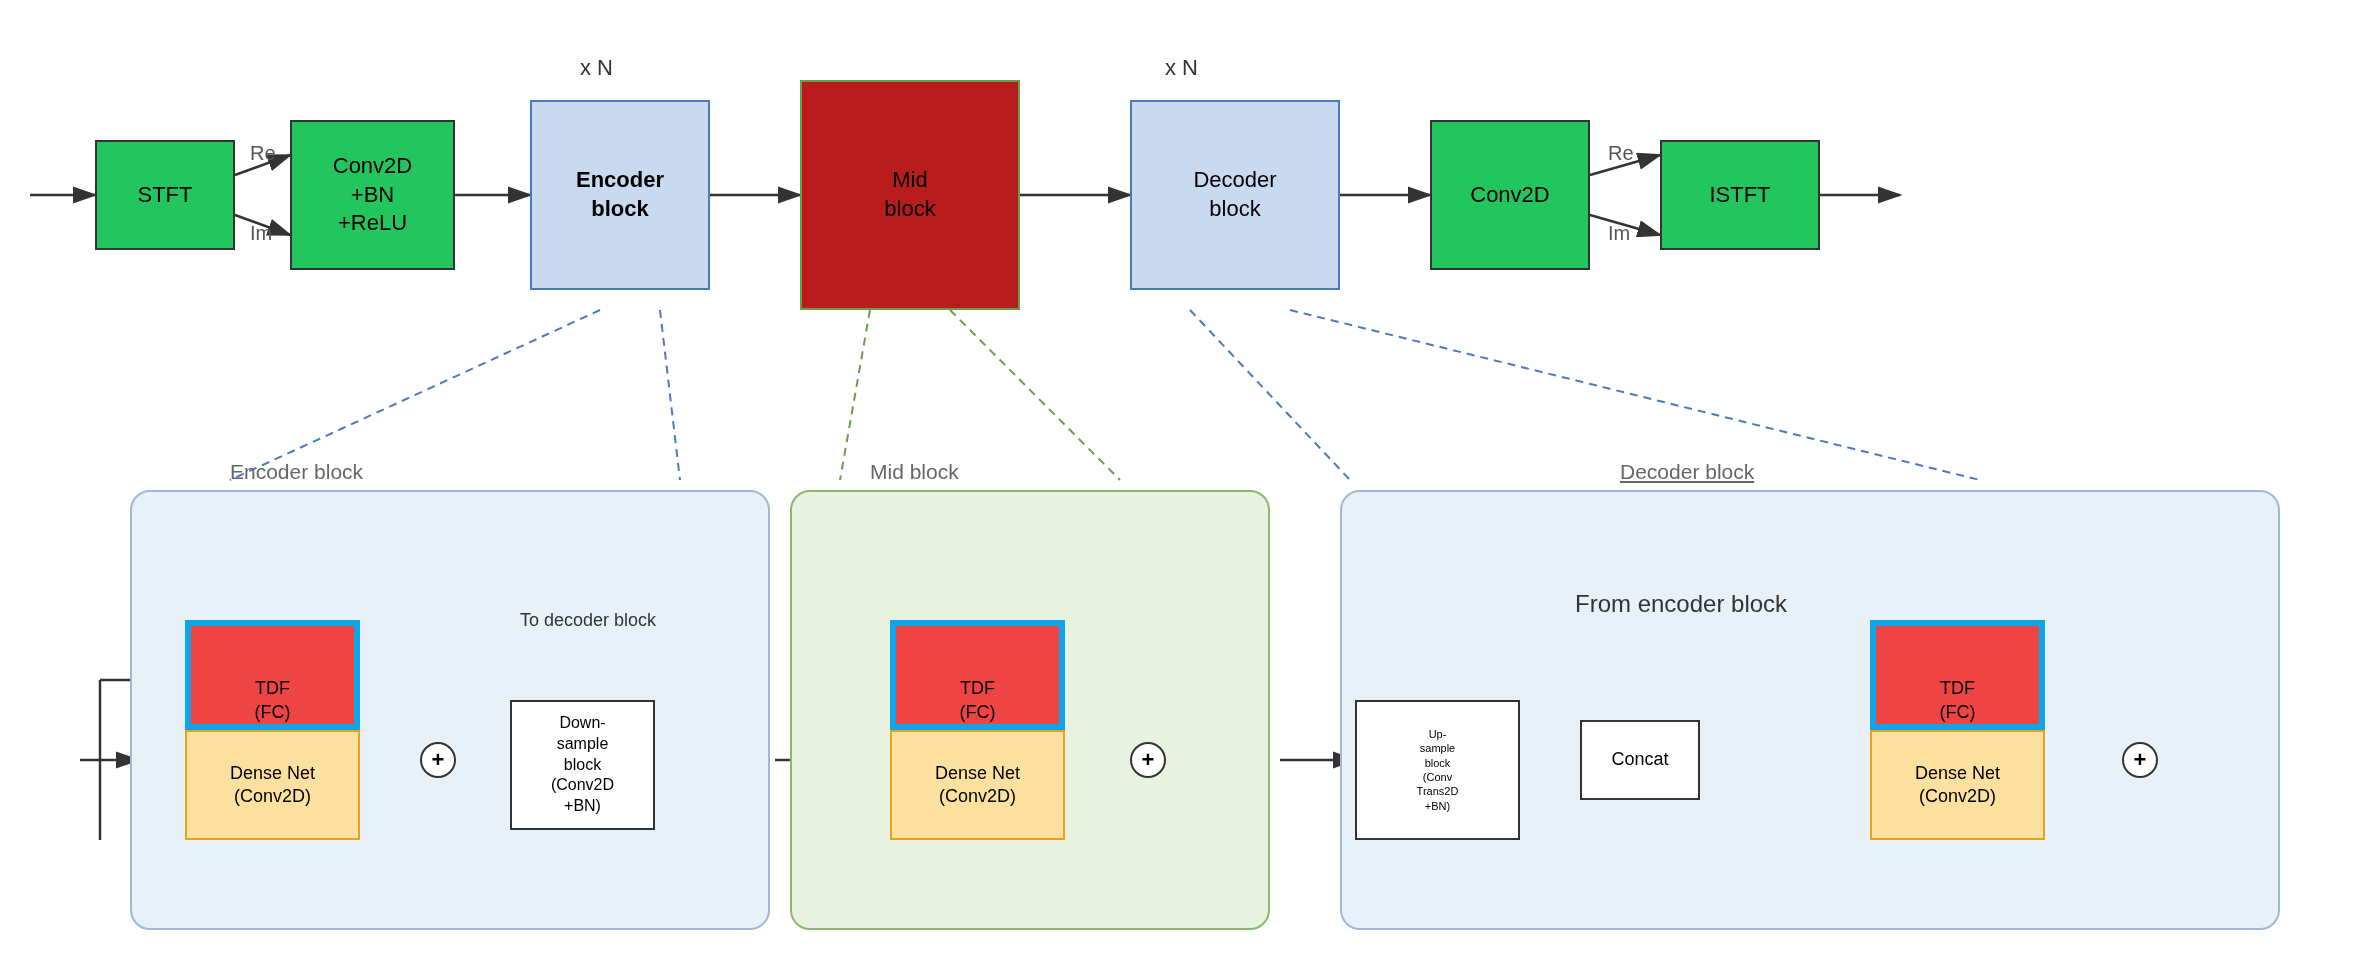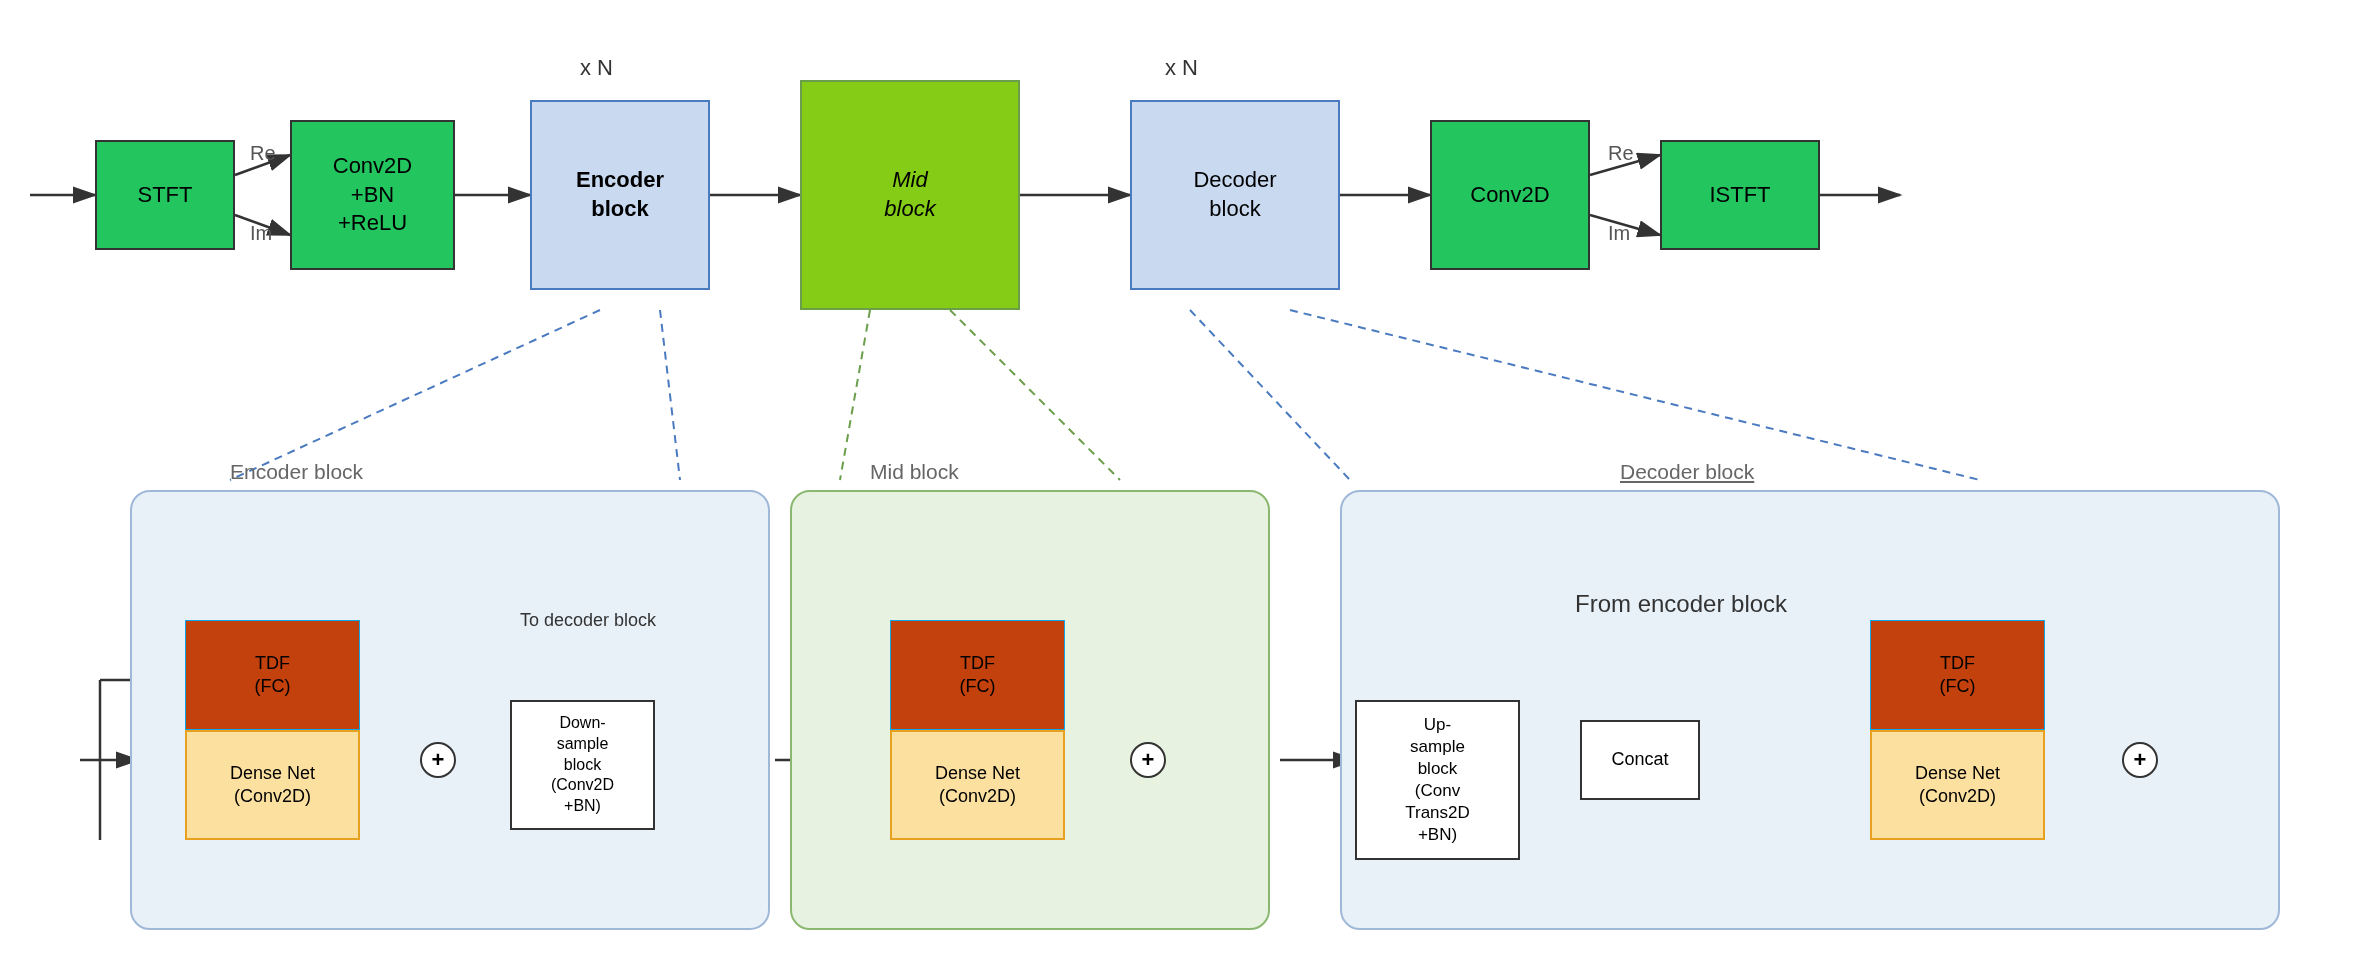--- a/index.html
+++ b/index.html
@@ -33,23 +33,22 @@
       justify-content: center;
       text-align: center;
       font-size: 22px;
       line-height: 1.3;
     }
     .block-blue {
       background: #c8d9f0;
       border: 2px solid #4a7abf;
     }
     .block-green {
-      background: #84cc16;
+      background: #b91c1c;
       border: 2px solid #6a9e4a;
-      font-style: italic;
     }
     
     .label {
       position: absolute;
       font-size: 20px;
       color: #555;
     }
     .xN-label {
       position: absolute;
       font-size: 22px;
@@ -75,22 +74,23 @@
       border: 2px solid #333;
       background: #fff;
       display: flex;
       align-items: center;
       justify-content: center;
       text-align: center;
       font-size: 18px;
       line-height: 1.3;
     }
     .inner-block-yellow-top {
-      background: #c2410c;
-      border: 1px solid #0ea5e9;
+      background: #ef4444;
+      border: 6px solid #0ea5e9;
+      align-items: flex-end;
     }
     .inner-block-orange-bottom {
       background: #fce0a0;
       border: 2px solid #e8a020;
     }
     .inner-block-plain {
       background: #fff;
       border: 2px solid #333;
     }
     
@@ -275,21 +275,21 @@
 
   <div class="inner-block inner-block-orange-bottom" style="left:890px; top:730px; width:175px; height:110px;">
     <span>Dense Net<br>(Conv2D)</span>
   </div>
 
   <div class="circle-plus" style="left:1130px; top:742px;">+</div>
 
   <div class="sub-container-blue" style="left:1340px; top:490px; width:940px; height:440px;">
   </div>
 
-  <div class="inner-block inner-block-plain" style="left:1355px; top:700px; width:165px; height:160px; font-size:17px;">
+  <div class="inner-block inner-block-plain" style="left:1355px; top:700px; width:165px; height:140px; font-size:11px;">
     <span>Up-<br>sample<br>block<br>(Conv<br>Trans2D<br>+BN)</span>
   </div>
 
   <div class="label" style="left:1575px; top:590px; font-size:24px; color:#333; text-align:center;">From
 encoder
 block</div>
 
   <div class="inner-block inner-block-plain" style="left:1580px; top:720px; width:120px; height:80px;">
     <span>Concat</span>
   </div>

